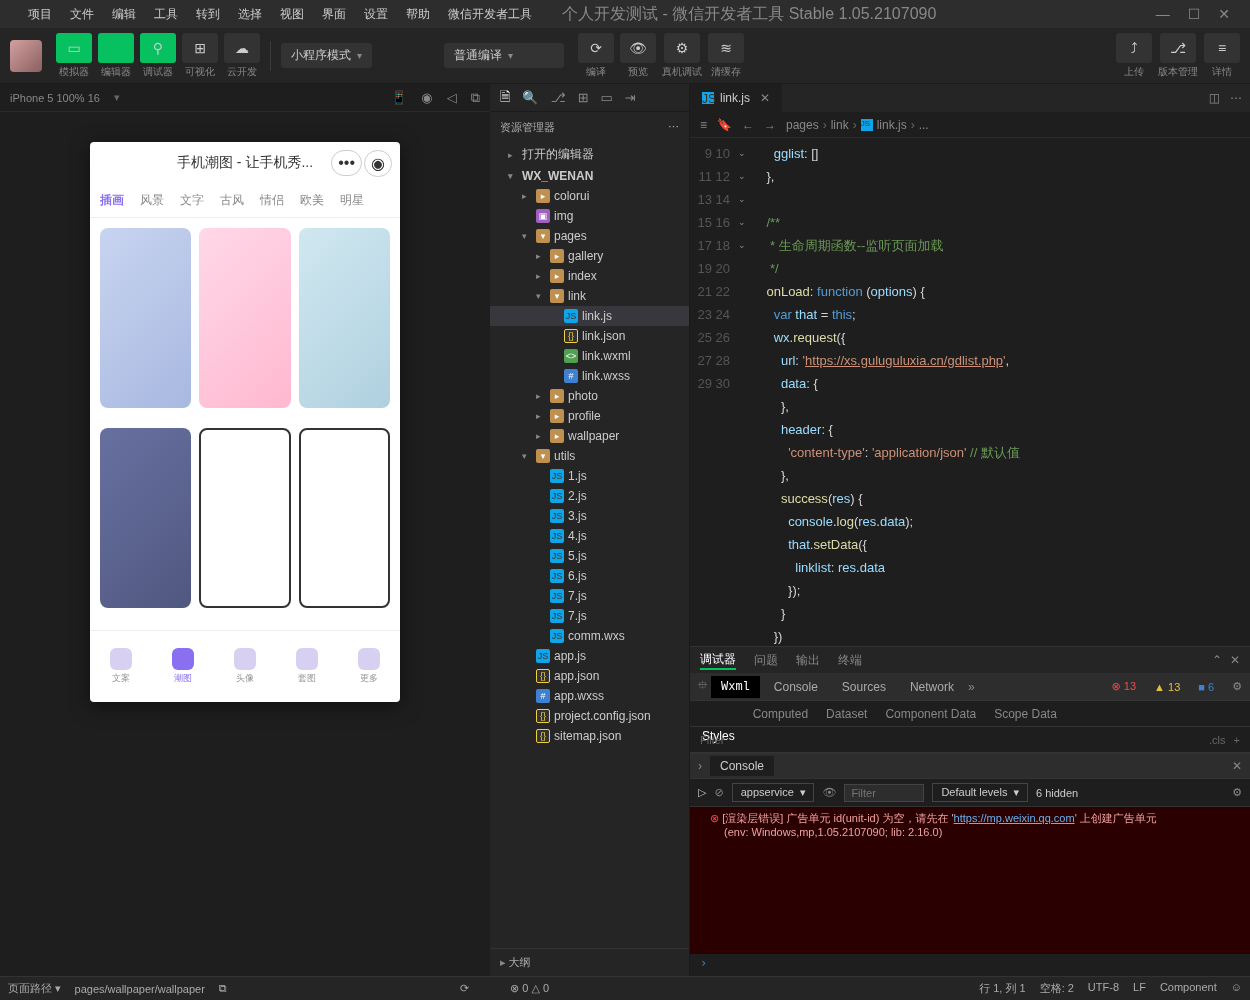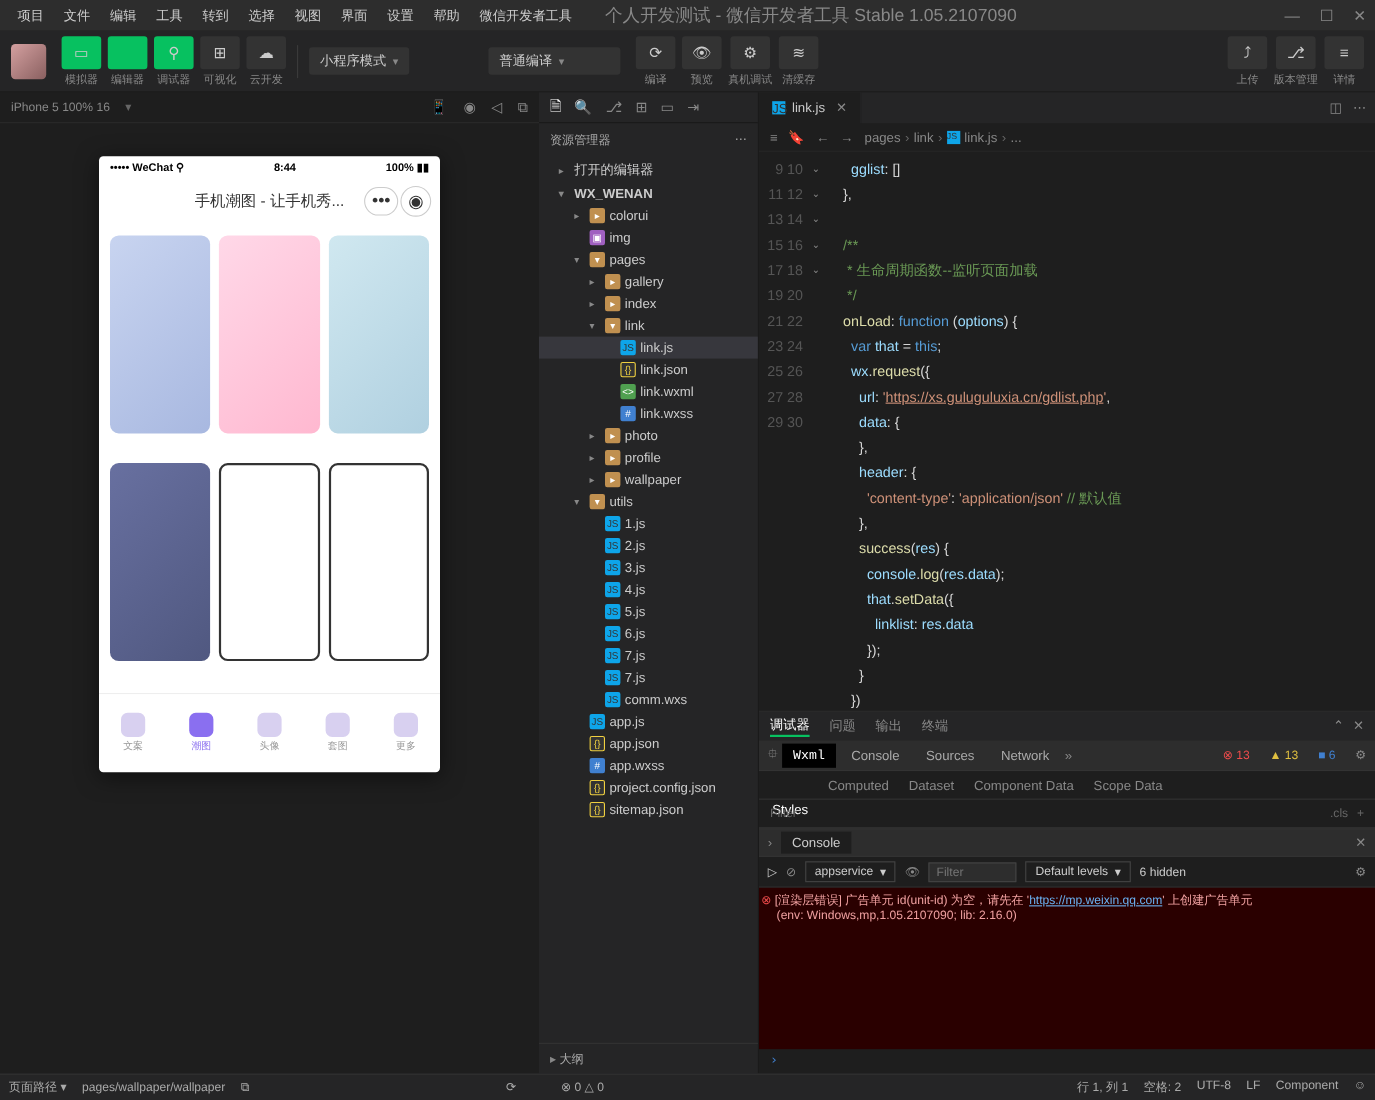--- a/index.html
+++ b/index.html
@@ -1,19 +1,19 @@
 <!DOCTYPE html>
 <html><head>
 <meta charset="utf-8">
 <style>
 * { margin: 0; padding: 0; box-sizing: border-box; font-family: "Microsoft YaHei", -apple-system, sans-serif; }
 body { background: #1e1e1e; color: #ccc; font-size: 12px; overflow: hidden; width: 1250px; height: 1000px; position: relative; }
 
 
-.menubar { height: 28px; background: #2d2d2d; display: flex; align-items: center; padding: 0 8px; gap: 2px; }
+.menubar { height: 28px; background: #2d2d2d; display: flex; align-items: center; padding: 0 20px; gap: 2px; }
 .menubar .menu-item { padding: 4px 8px; color: #ccc; cursor: pointer; }
 .menubar .title { margin-left: 20px; color: #888; font-size: 16px; }
 .menubar .window-controls { margin-left: auto; display: flex; gap: 18px; color: #888; }
 .menubar .window-controls span { cursor: pointer; font-size: 14px; }
 
 
 .toolbar { height: 56px; background: #252526; display: flex; align-items: center; padding: 0 10px; gap: 6px; border-bottom: 1px solid #1a1a1a; }
 .avatar { width: 32px; height: 32px; background: linear-gradient(135deg,#d4a0a0,#8a6060); border-radius: 4px; margin-right: 8px; }
 .tool-btn { width: 36px; height: 30px; background: #333; border-radius: 3px; display: flex; flex-direction: column; align-items: center; justify-content: center; color: #ccc; cursor: pointer; position: relative; }
 .tool-btn.green { background: #07c160; }
@@ -114,21 +114,21 @@
 .dbg-styles .st.active { color: #fff; margin-top: 44px; }
 .dbg-styles .st { color: #888; }
 .dbg-filter { height: 26px; display: flex; align-items: center; padding: 0 10px; border-bottom: 1px solid #333; font-size: 11px; color: #666; }
 .dbg-filter .right { margin-left: auto; display: flex; gap: 8px; }
 .dbg-console-hdr { height: 26px; background: #2d2d2d; display: flex; align-items: center; padding: 0 8px; gap: 8px; font-size: 12px; border-top: 1px solid #333; border-bottom: 1px solid #333; }
 .dbg-console-hdr .ct { background: #1e1e1e; padding: 3px 10px; }
 .dbg-console-hdr .close { margin-left: auto; color: #888; cursor: pointer; }
 .dbg-console-bar { height: 28px; display: flex; align-items: center; padding: 0 8px; gap: 8px; font-size: 11px; border-bottom: 1px solid #333; }
 .dbg-console-bar select, .dbg-console-bar input { background: #2d2d2d; border: 1px solid #444; color: #ccc; padding: 2px 6px; font-size: 11px; }
 .dbg-console-bar .sel { border: 1px solid #444; padding: 2px 8px; display: flex; gap: 6px; align-items: flex-start; }
-.dbg-console-out { flex: 1; background: #2a0000; padding: 4px 2px; font-family: Consolas, monospace; font-size: 11px; color: #f0a0a0; overflow: auto; }
+.dbg-console-out { flex: 1; background: #2a0000; padding: 4px 20px; font-family: Consolas, monospace; font-size: 11px; color: #f0a0a0; overflow: auto; }
 .dbg-console-out .errline::before { content: "⊗ "; color: #f14c4c; }
 .dbg-console-out .link { color: #6ab0f0; text-decoration: underline; }
 .dbg-prompt { height: 22px; padding: 2px 10px; color: #4080d0; font-family: Consolas, monospace; background: #1e1e1e; }
 
 
 .statusbar { position: absolute; bottom: 0; left: 0; right: 0; height: 24px; background: #252526; display: flex; align-items: center; padding: 0 8px; gap: 14px; font-size: 11px; color: #aaa; border-top: 1px solid #333; }
 .statusbar .right { margin-left: auto; display: flex; gap: 14px; }
 </style>
 </head>
 <body>
@@ -246,32 +246,36 @@
       <span>iPhone 5 100% 16</span>
         <span style="color:#666">▾</span>
       <div class="spacer"></div>
       <span class="ico">📱</span>
       <span class="ico">◉</span>
       <span class="ico">◁</span>
       <span class="ico">⧉</span>
     </div>
     <div class="sim-body">
       <div class="phone">
-        <div class="phone-status">
-          <span>••••• WeChat ⚲</span>
-          <span>8:44</span>
-          <span><span>100%</span> ▮▮</span>
-        </div>
         <div class="phone-nav">
           <span>手机潮图 - 让手机秀...</span>
           <div class="capsule">
             <span class="pill">•••</span>
             <span class="pill">◉</span>
           </div>
         </div>
+        <div class="phone-tabs" id="phone-tabs">
+            <span class="t active">插画</span>
+            <span class="t">风景</span>
+            <span class="t">文字</span>
+            <span class="t">古风</span>
+            <span class="t">情侣</span>
+            <span class="t">欧美</span>
+            <span class="t">明星</span>
+          </div>
         <div class="phone-grid">
           <div class="thumb"></div>
           <div class="thumb pink"></div>
           <div class="thumb blue"></div>
           <div class="thumb purple"></div>
           <div class="thumb draw"></div>
           <div class="thumb draw"></div>
         </div>
         <div class="phone-bottom" id="phone-bottom">
             <div class="bi">

